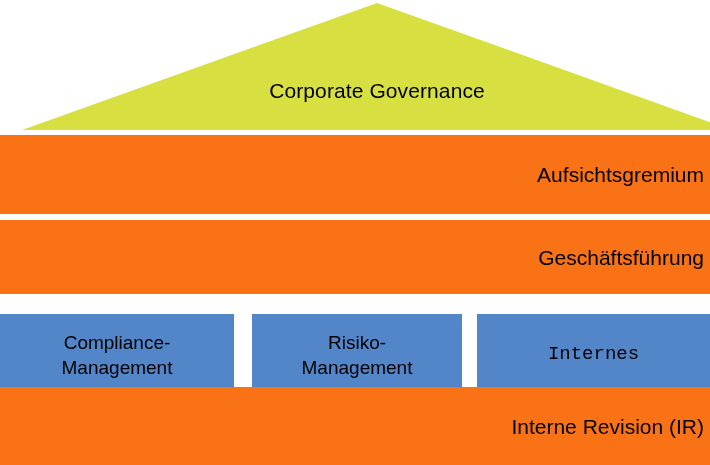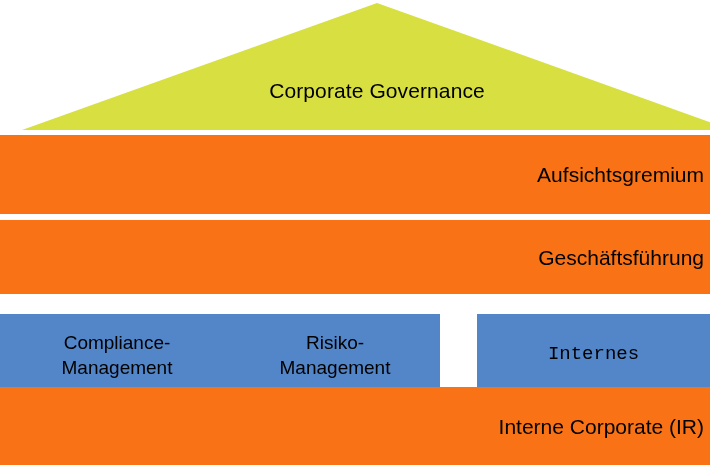--- a/index.html
+++ b/index.html
@@ -84,21 +84,21 @@
     align-items: center;
     justify-content: center;
     text-align: center;
     box-sizing: border-box;
   }
   .triple-cell .band-label {
     font-size: 19px;
     line-height: 25px;
   }
   .cell-compliance { left: 0px;   width: 234px; }
-  .cell-risk       { left: 230px; width: 210px; }
+  .cell-risk       { left: 252px; width: 210px; }
   .cell-iks        { left: 477px; width: 233px; font-family: Liberation Mono, monospace; }
 </style>
 </head>
 <body>
 
 <div id="diagram-canvas">
 
   <div class="apex-wrap">
     <svg viewBox="0 0 710 131" preserveAspectRatio="none">
       <polygon points="355,3 710,130 0,130" fill="#D7E040"></polygon>
@@ -132,16 +132,16 @@
 
     <div class="triple-cell cell-iks">
       <span class="band-label">
         <span>Internes</span><br>
       </span>
     </div>
 
   </div>
 
   <div class="band band-audit">
-    <span class="band-label">Interne Corporate (IR)</span>
+    <span class="band-label">Interne Revision (IR)</span>
   </div>
 
 </div>
 
 </body></html>

